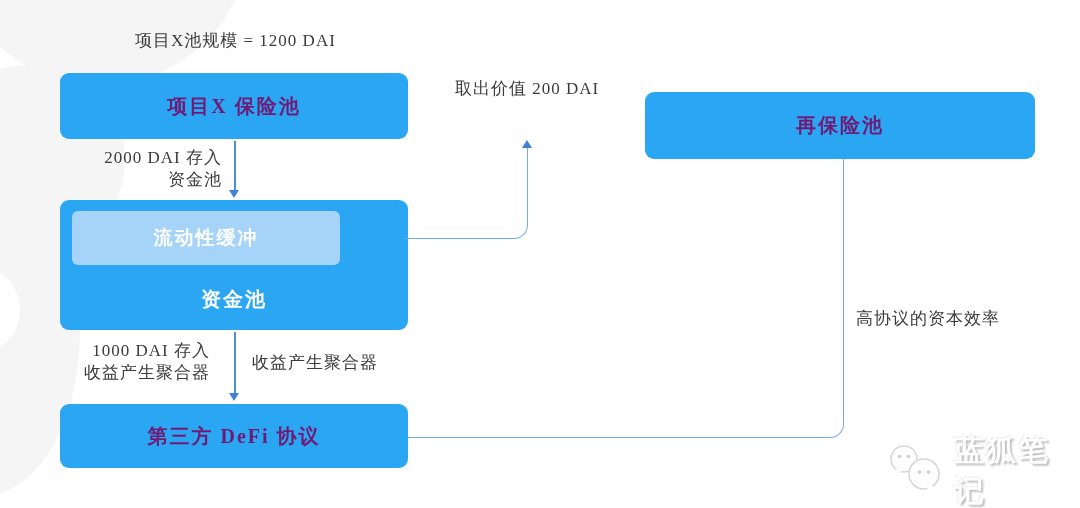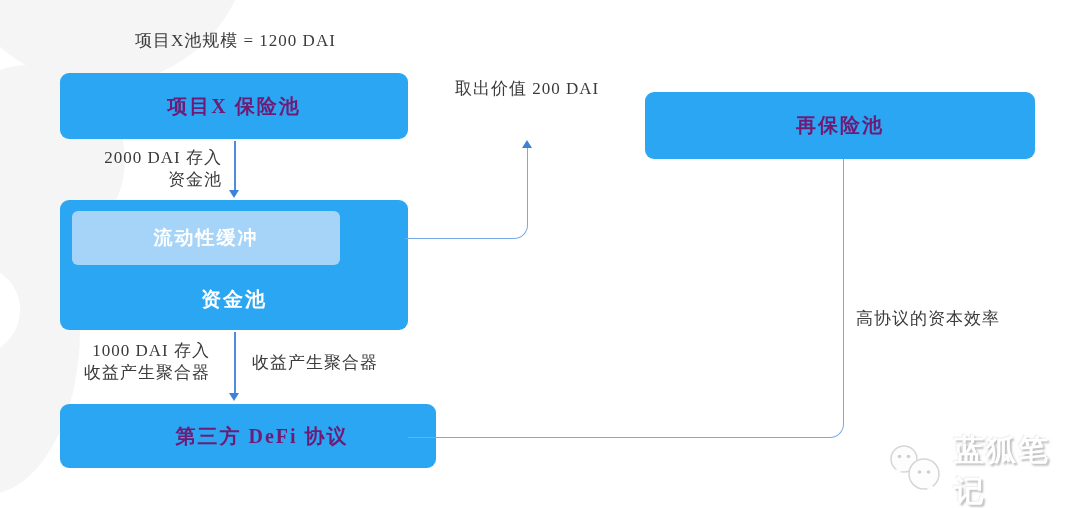--- a/index.html
+++ b/index.html
@@ -95,21 +95,21 @@
   </div>
 
   <div class="vline" style="left:234px; top:332px; height:62px;"></div>
   <div class="arrow-down" style="left:229px; top:393px;"></div>
   <div class="lbl right" style="left:36px; top:340px; width:174px;">
     <div>1000 DAI 存入</div>
     <div>收益产生聚合器</div>
   </div>
   <div class="lbl" style="left:252px; top:352px;">收益产生聚合器</div>
 
-  <div class="node" style="left:60px; top:404px; width:348px; height:64px;padding-left:28px;">
+  <div class="node" style="left:60px; top:404px; width:348px; height:64px;">
     <span>第三方 DeFi 协议</span>
   </div>
 
   <div class="elbow" style="left:408px; top:146px; width:435px; height:291px;"></div>
   <div class="arrow-up" style="left:838px; top:141px;"></div>
   <div class="lbl" style="left:856px; top:306px; width:170px; line-height:26px;">
     <div>高协议的资本效率</div>
   </div>
 
   <div class="node" style="left:645px; top:72px; width:390px; height:67px;margin-top:20px;">

